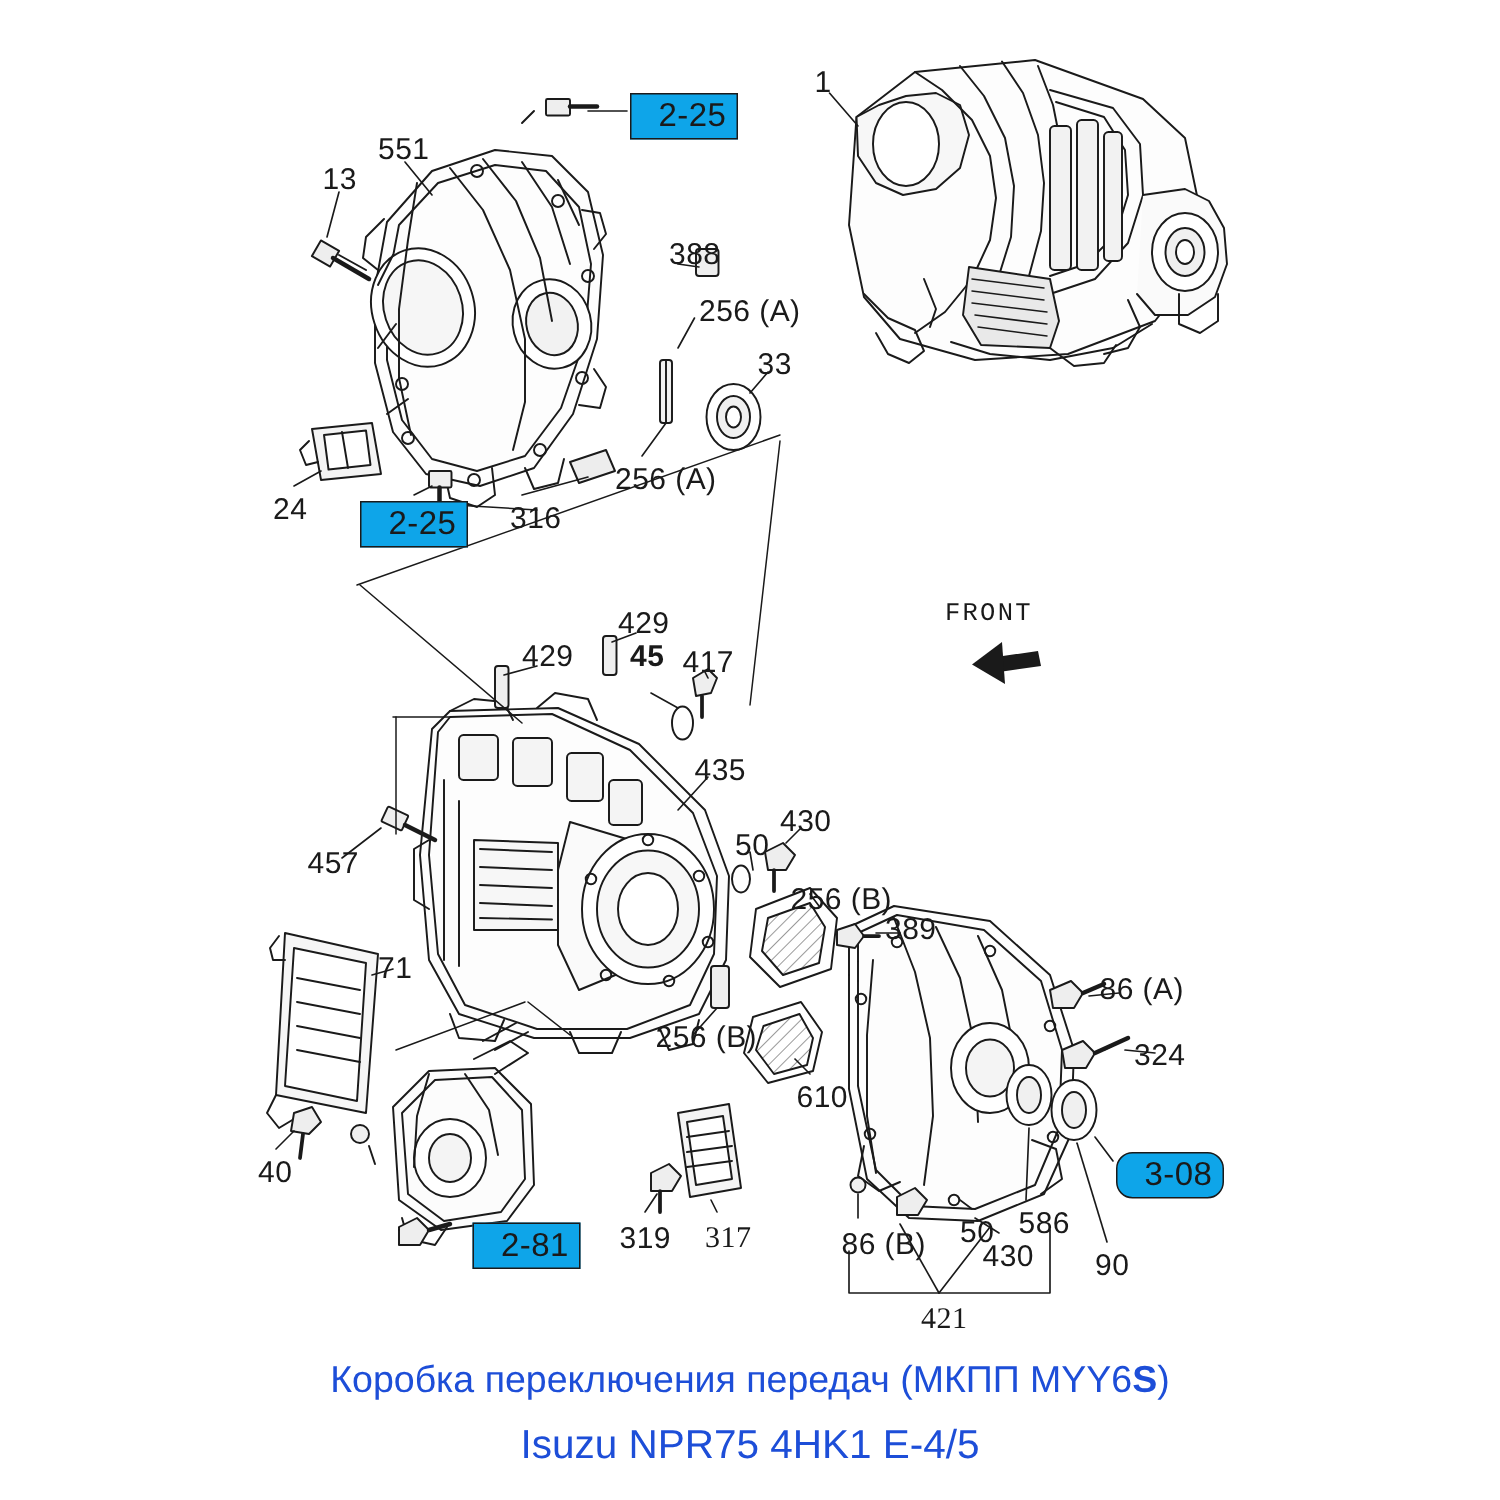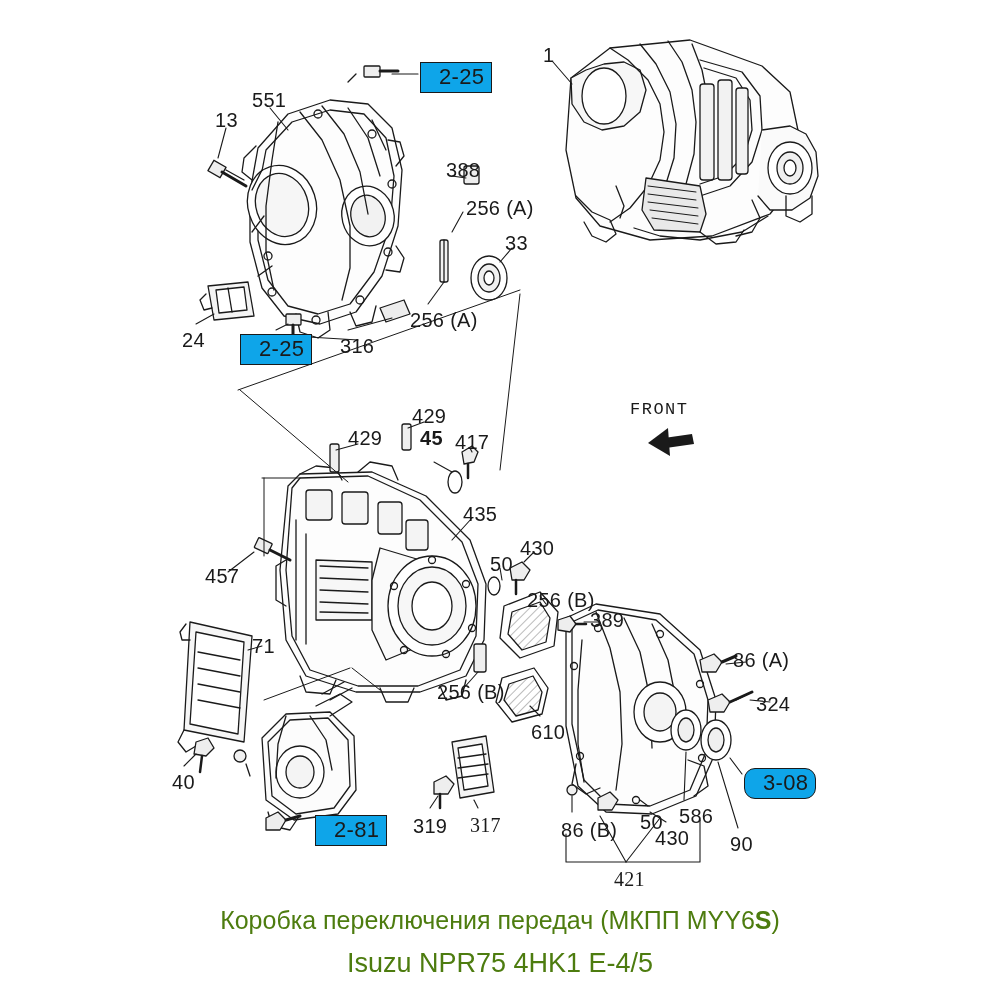--- a/index.html
+++ b/index.html
@@ -48,21 +48,21 @@
     font-size: 17px;
     letter-spacing: 1.5px;
     color: #1a1a1a;
   }
   .caption {
     position: absolute;
     left: 0;
     width: 1000px;
     text-align: center;
     font-family: "Liberation Sans", sans-serif;
-    color: #4d7c0f;
+    color: #1d4ed8;
   }
   #caption-line1 {
     top: 906px;
     font-size: 25px;
   }
   #caption-line2 {
     top: 948px;
     font-size: 27px;
   }
   .bold-s {

